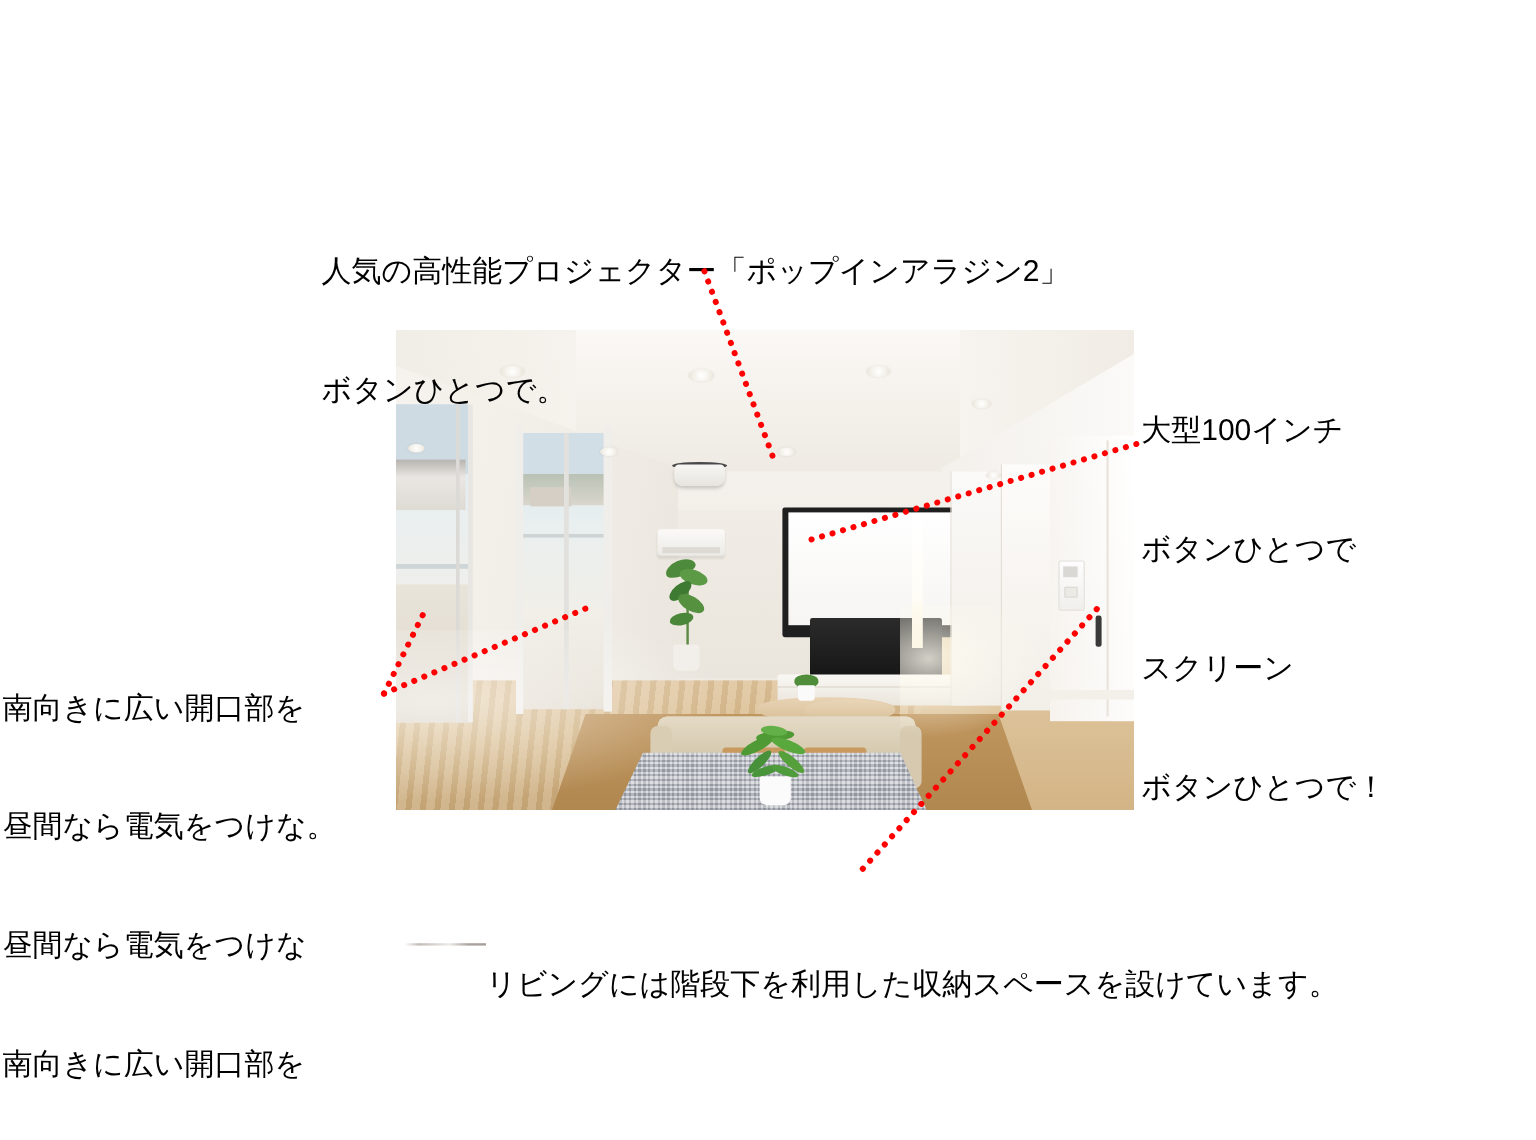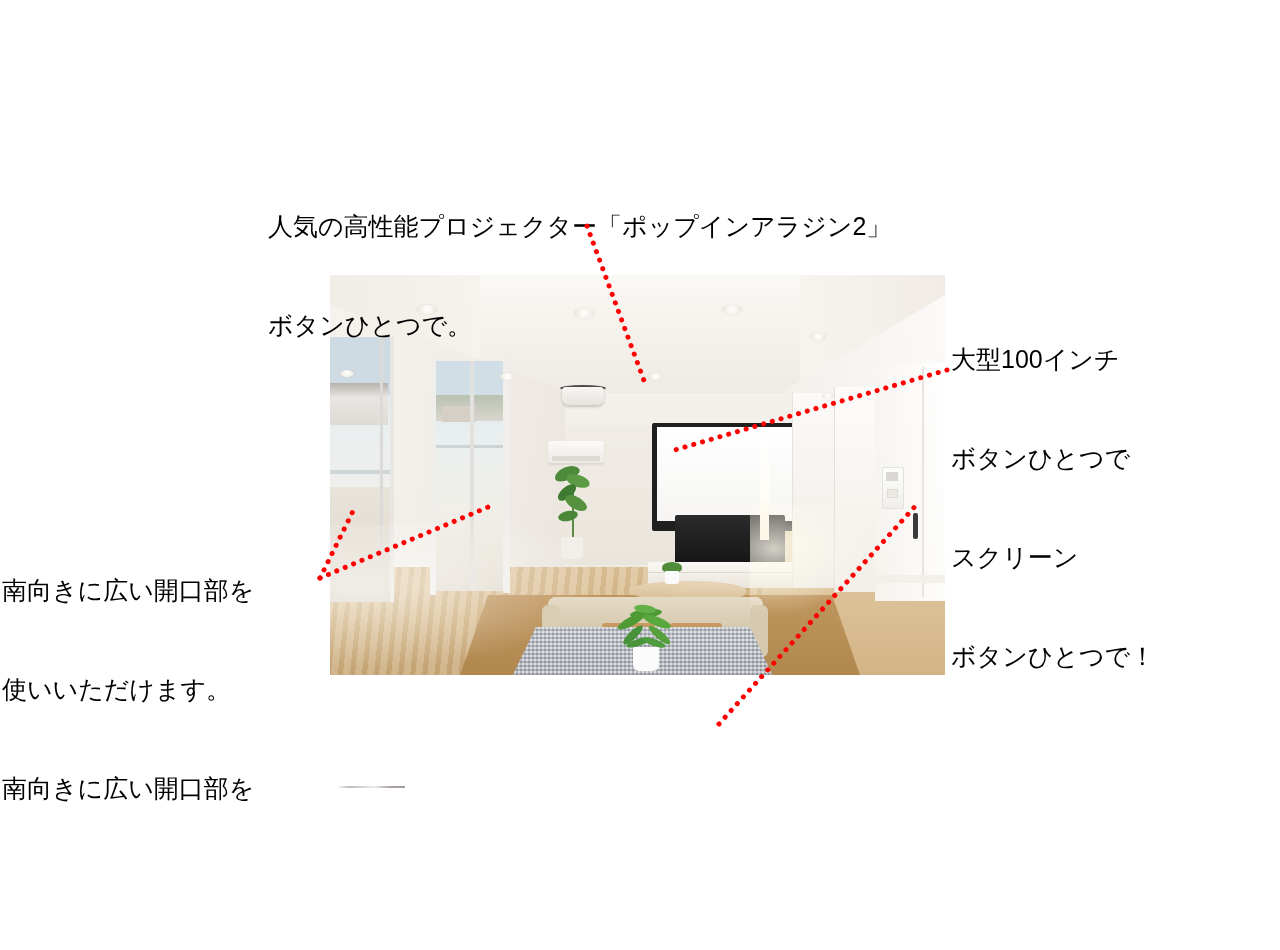--- a/index.html
+++ b/index.html
@@ -353,26 +353,28 @@
 
   <div class="txt" id="callout-screen">
     <div>大型100インチ</div>
     <div>ボタンひとつで</div>
     <div>スクリーン</div>
     <div>ボタンひとつで！</div>
   </div>
 
   <div class="txt" id="callout-window">
     <div>南向きに広い開口部を</div>
-    <div>使いいただけます。</div>
+    <div>昼間なら電気をつけな。</div>
+    <div>昼間なら電気をつけな</div>
     <div>南向きに広い開口部を</div>
     
   </div>
 
   <div class="txt" id="callout-storage">
+    <div>リビングには階段下を利用した収納スペースを設けています。</div>
     
   </div>
 
   <div id="artifact-line"></div>
 
   <svg id="leaders" viewBox="0 0 1280 950" xmlns="http://www.w3.org/2000/svg">
     <line x1="587" y1="226" x2="646" y2="386" stroke="#FF0000" stroke-width="5" stroke-linecap="round" stroke-dasharray="0.1 9"></line>
     <line x1="947" y1="370" x2="668" y2="452" stroke="#FF0000" stroke-width="5" stroke-linecap="round" stroke-dasharray="0.1 9"></line>
     <line x1="320" y1="578" x2="356" y2="505" stroke="#FF0000" stroke-width="5" stroke-linecap="round" stroke-dasharray="0.1 9"></line>
     <line x1="320" y1="578" x2="493" y2="505" stroke="#FF0000" stroke-width="5" stroke-linecap="round" stroke-dasharray="0.1 9"></line>

